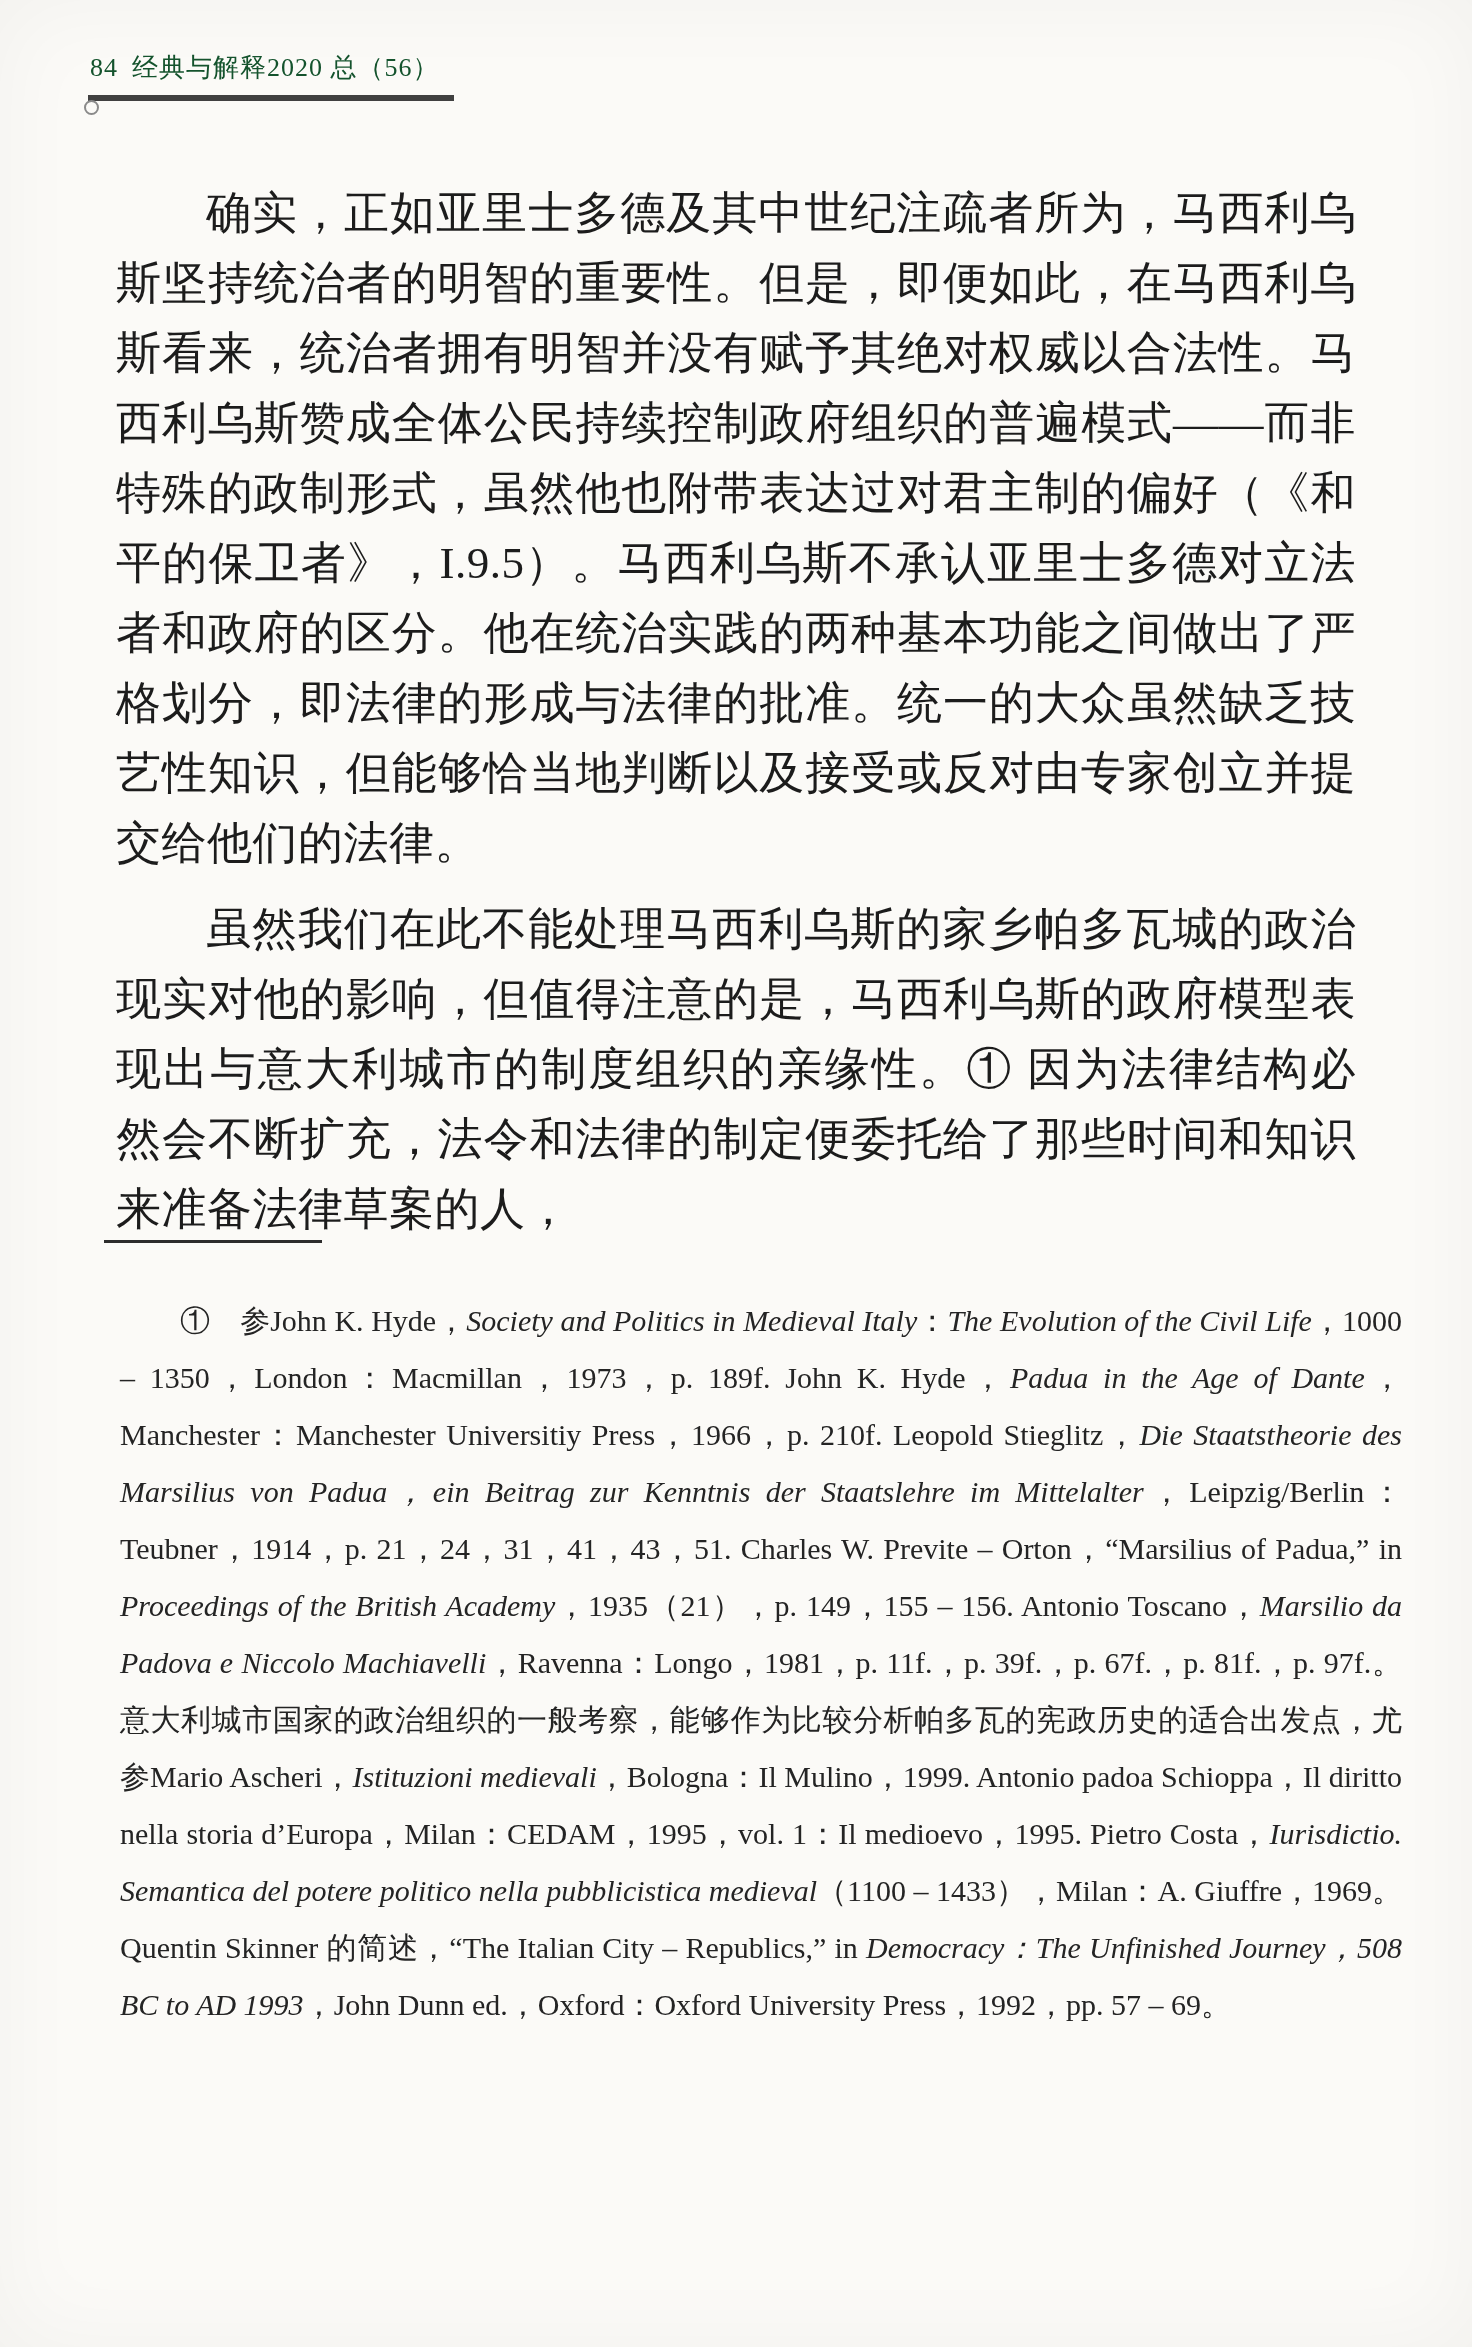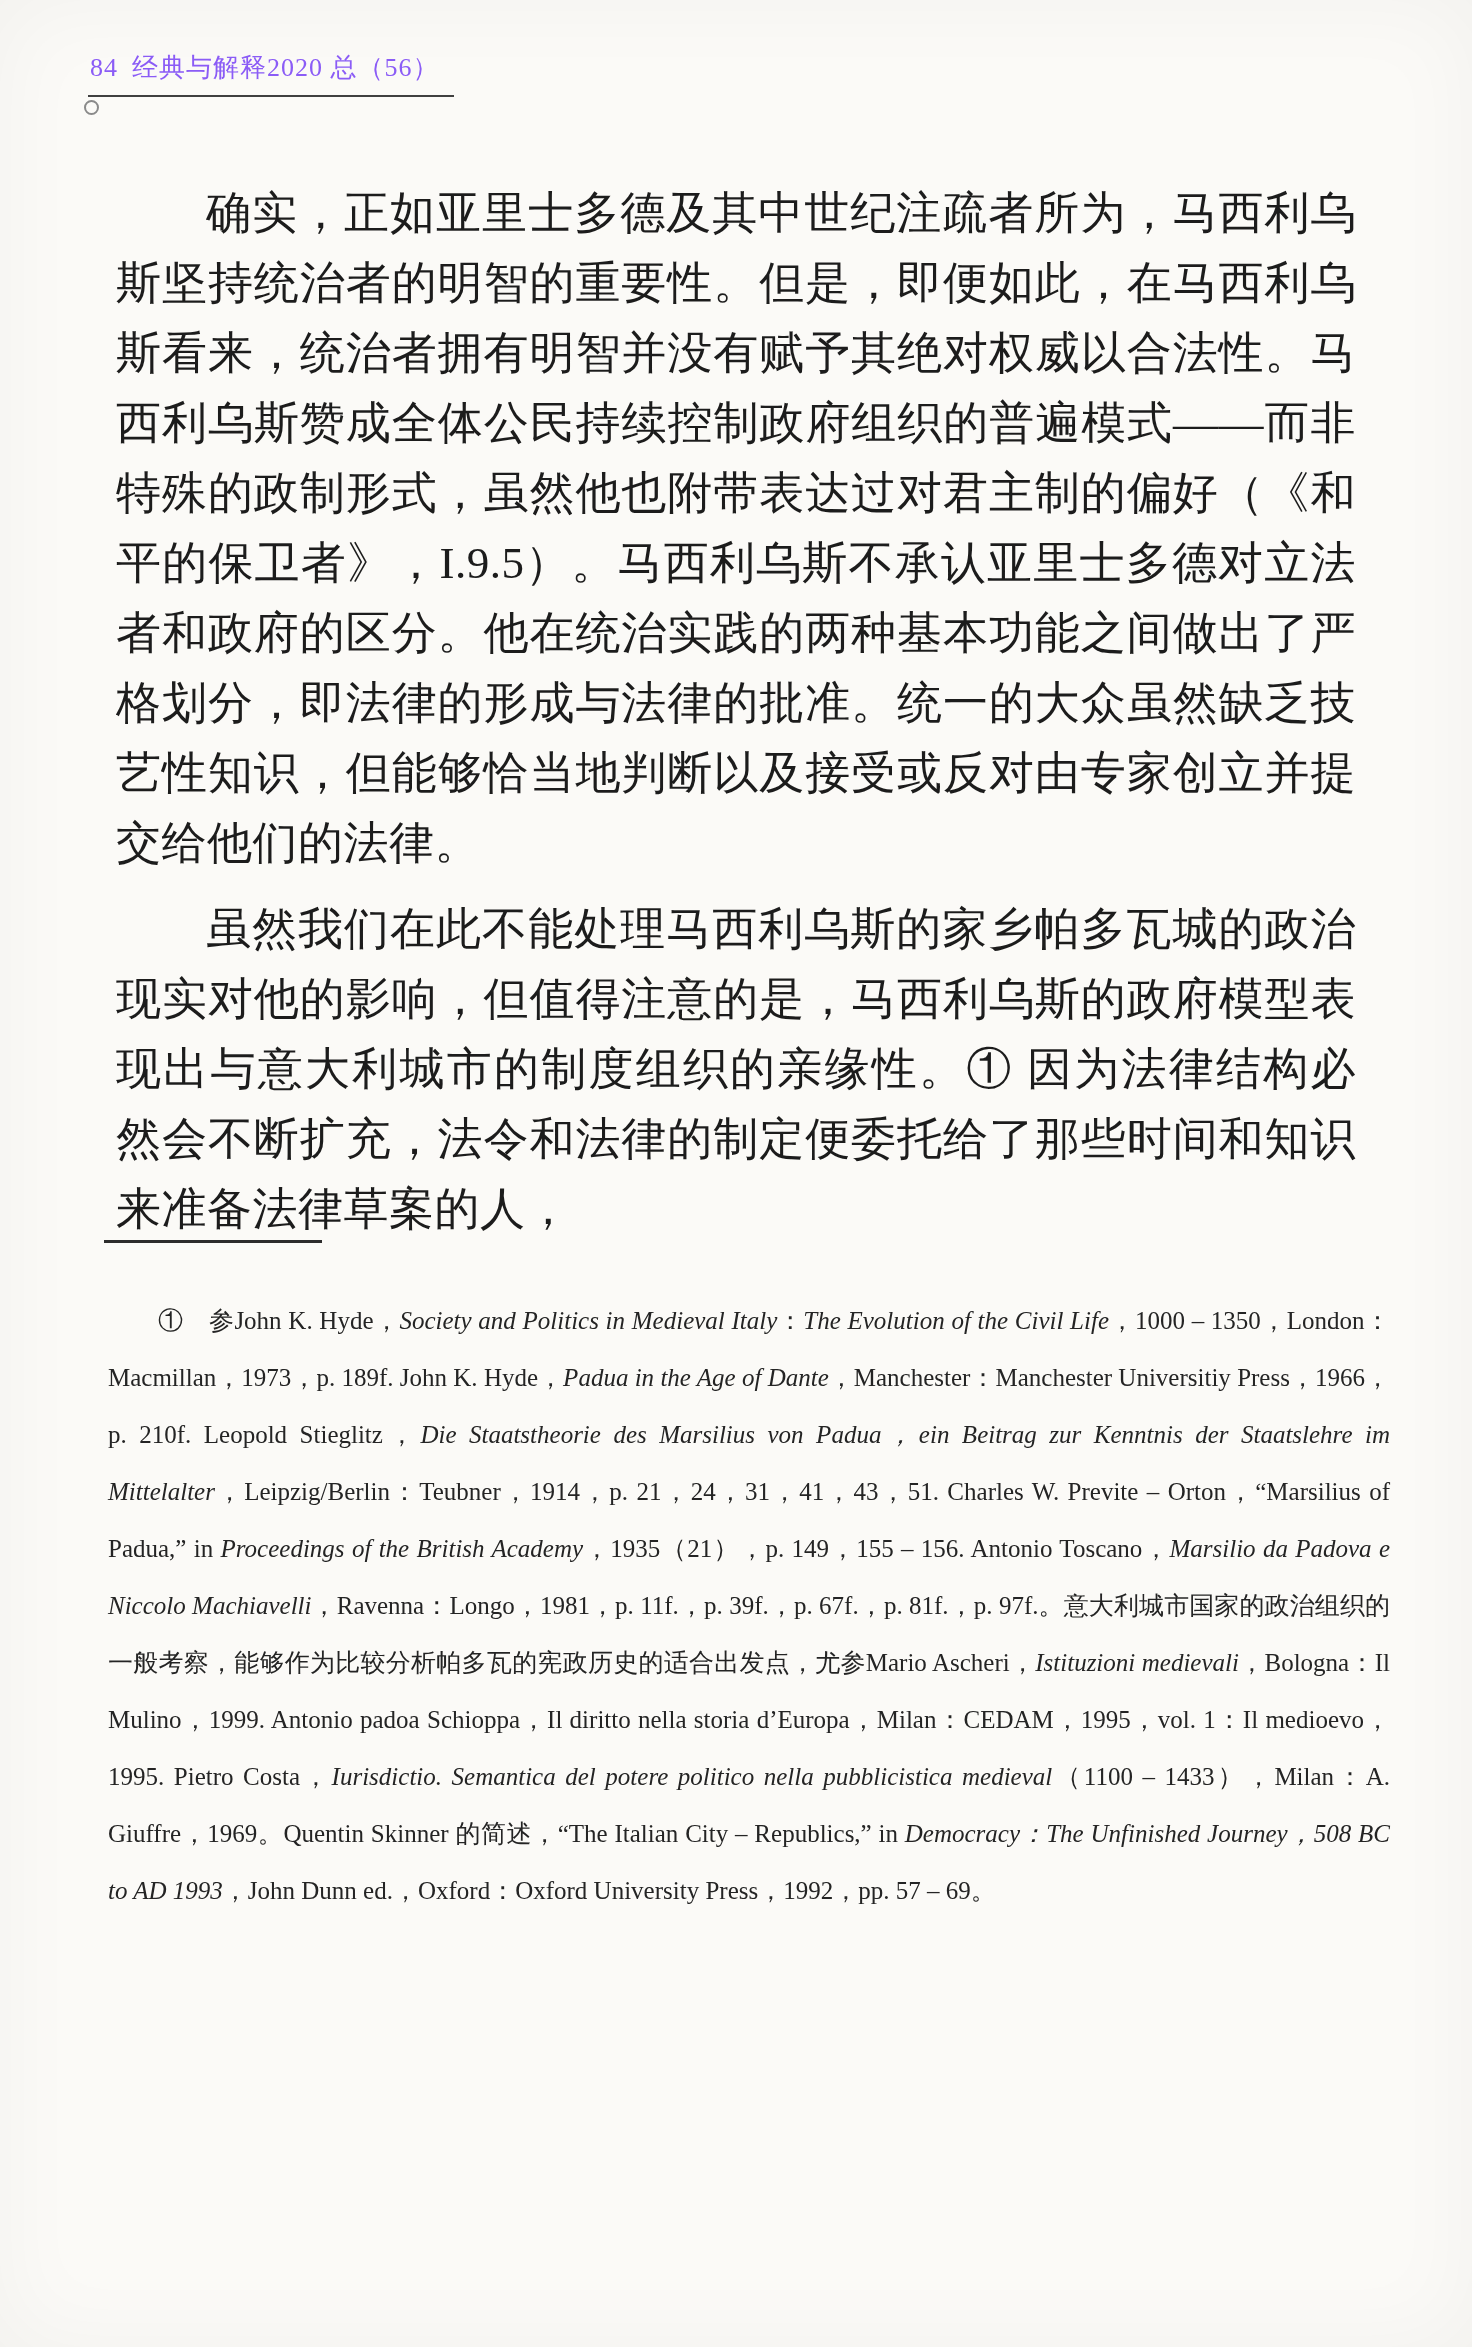--- a/index.html
+++ b/index.html
@@ -18,22 +18,22 @@
     color: #1f1f1f;
     overflow: hidden;
   }
   
   .running-head {
     position: absolute;
     top: 50px;
     left: 88px;
     font-size: 26px;
     letter-spacing: 1px;
-    color: #8b5cf6;
-    border-bottom: 2px solid #404040;
+    color: #14532d;
+    border-bottom: 6px solid #404040;
     padding: 0 14px 10px 2px;
     white-space: nowrap;
   }
   .running-head .pageno { margin-right: 14px; }
   .ring-mark {
     position: absolute;
     top: 100px;
     left: 84px;
     width: 11px;
     height: 11px;
@@ -61,23 +61,23 @@
     position: absolute;
     top: 1240px;
     left: 104px;
     width: 218px;
     height: 0;
     border-top: 3px solid #2c2c2c;
   }
   .footnote {
     position: absolute;
     top: 1292px;
-    left: 108px;
+    left: 120px;
     width: 1282px;
-    font-size: 25px;
+    font-size: 30px;
     line-height: 57px;
     text-align: justify;
     text-indent: 2em;
     color: #242424;
   }
   .footnote .italic { font-style: italic; }
 </style>
 </head>
 <body>
 

